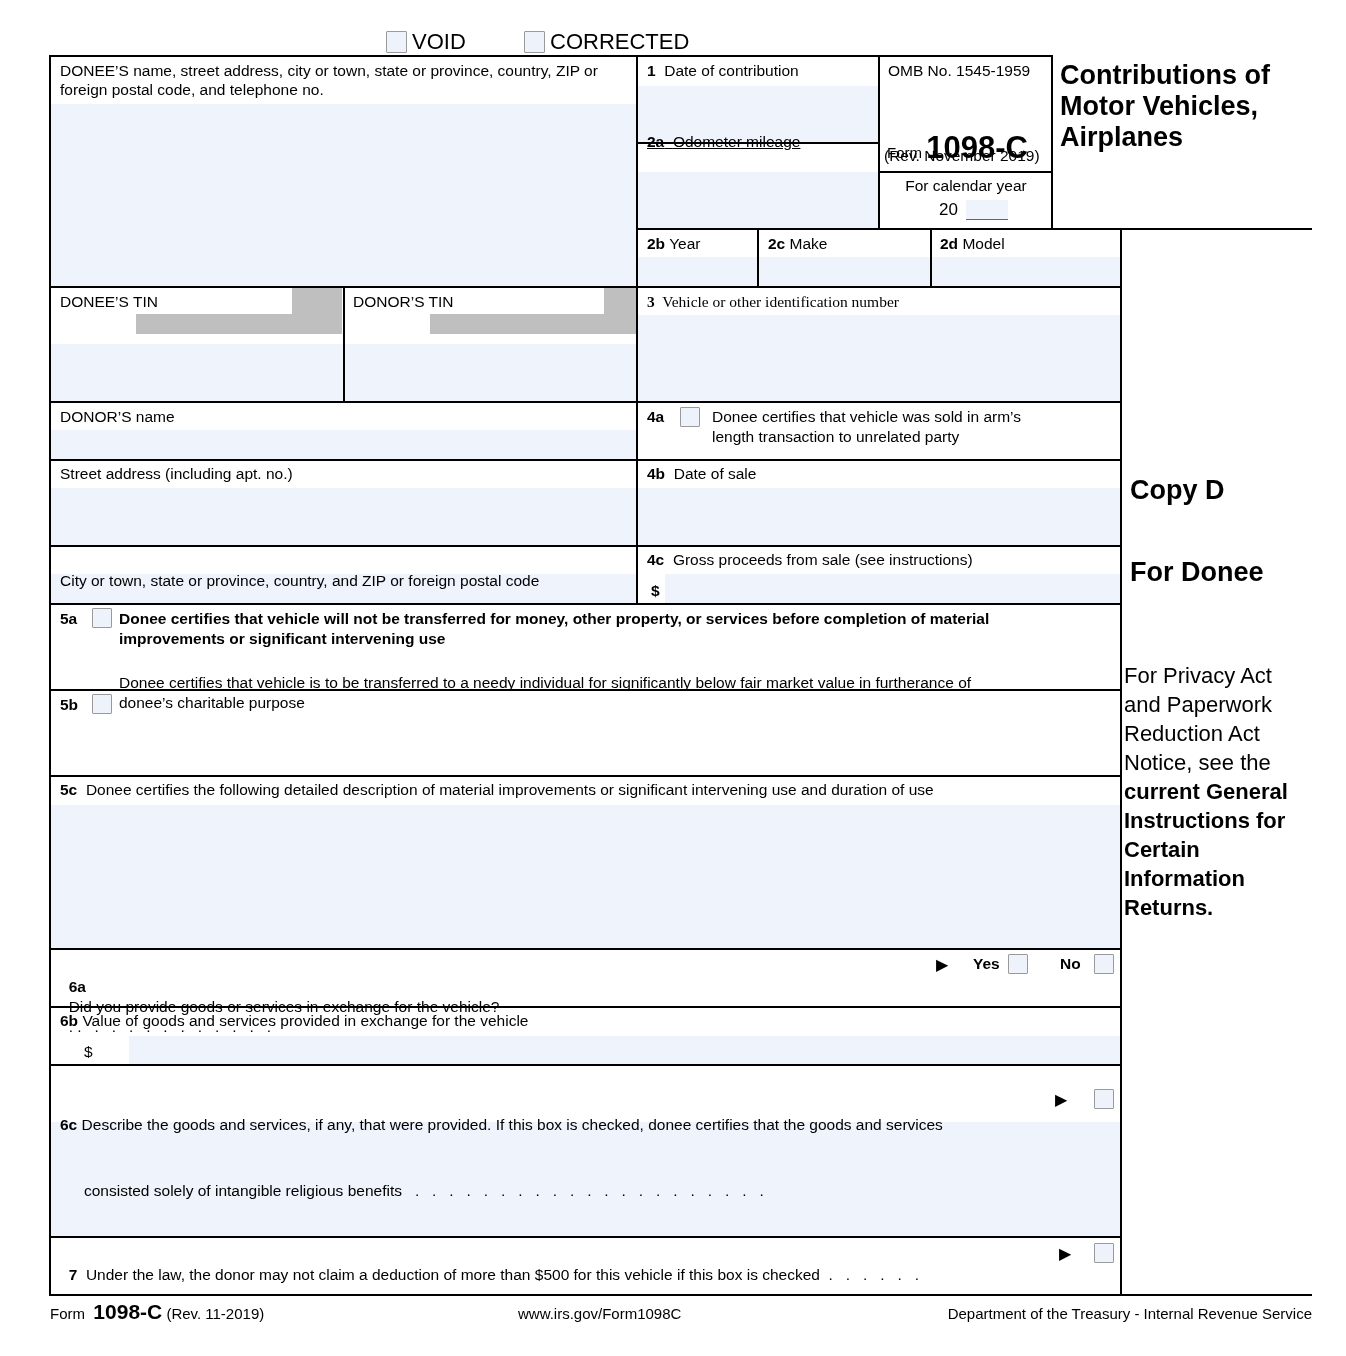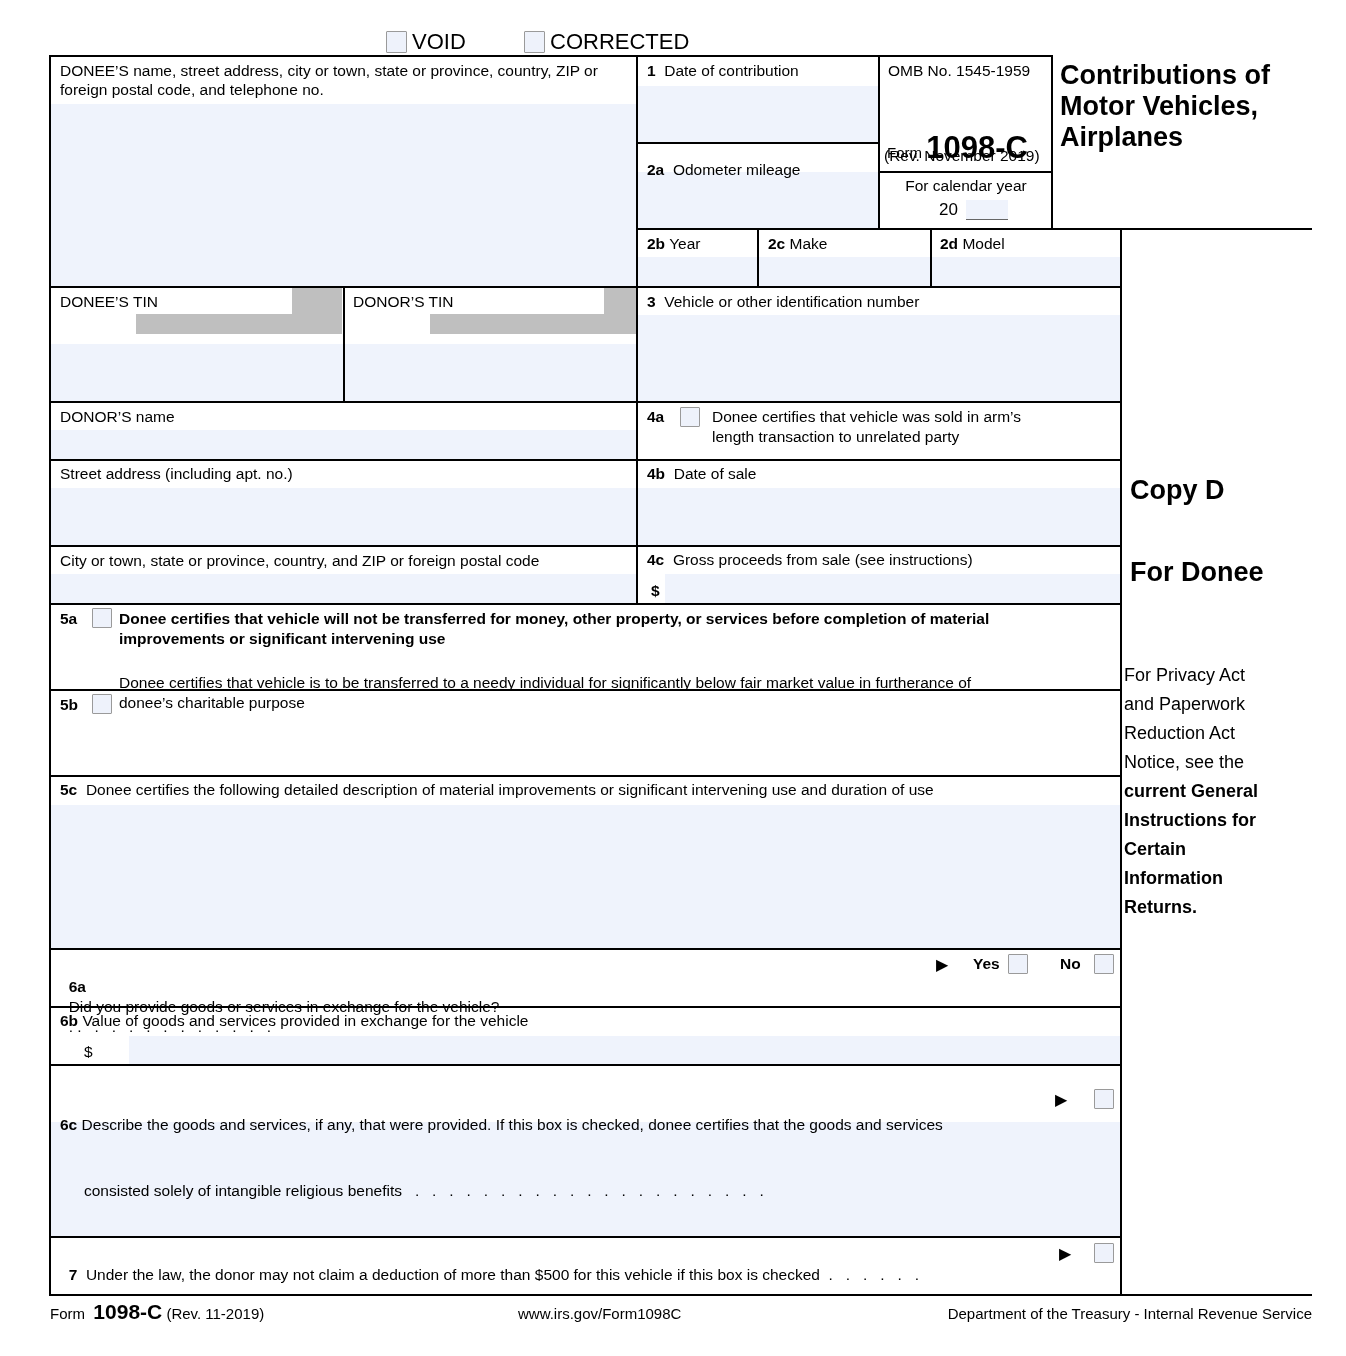--- a/index.html
+++ b/index.html
@@ -93,59 +93,59 @@
 <div class="abs lbl" style="left:884px;top:146px;">(Rev. November 2019)</div>
 <div class="abs lbl" style="left:880px;top:176px;width:172px;text-align:center;">For calendar year</div>
 <div class="abs" style="left:939px;top:200px;font-size:17px;">20</div>
 
 <div class="abs right-text" style="left:1060px;top:60px;width:252px;font-size:27px;font-weight:bold;line-height:31px;">
   <div>Contributions of</div>
   <div>Motor Vehicles,</div>
   <div>Airplanes</div>
 </div>
 
-<div class="abs lbl" style="left:647px;top:160px;">
+<div class="abs lbl" style="left:647px;top:132px;text-decoration:underline;">
   <span class="num">2a</span>&nbsp;
   <span>Odometer mileage</span>
 </div>
 <div class="abs lbl" style="left:647px;top:234px;">
   <span class="num">2b</span>
   <span>Year</span>
 </div>
 <div class="abs lbl" style="left:768px;top:234px;">
   <span class="num">2c</span>
   <span>Make</span>
 </div>
 <div class="abs lbl" style="left:940px;top:234px;">
   <span class="num">2d</span>
   <span>Model</span>
 </div>
 
 <div class="abs lbl" style="left:60px;top:292px;">DONEE’S TIN</div>
 <div class="abs lbl" style="left:353px;top:292px;">DONOR’S TIN</div>
-<div class="abs lbl" style="left:647px;top:292px;">
+<div class="abs lbl" style="left:647px;top:292px;font-family:Liberation Serif, serif;">
   <span class="num">3</span>&nbsp;
   <span>Vehicle or other identification number</span>
 </div>
 
 <div class="abs lbl" style="left:60px;top:407px;">DONOR’S name</div>
 <div class="abs lbl num" style="left:647px;top:407px;">4a</div>
 <div class="abs cb" style="left:680px;top:407px;"></div>
 <div class="abs lbl" style="left:712px;top:407px;">
   <div>Donee certifies that vehicle was sold in arm’s</div>
   <div>length transaction to unrelated party</div>
 </div>
 
 <div class="abs lbl" style="left:60px;top:464px;">Street address (including apt. no.)</div>
 <div class="abs lbl" style="left:647px;top:464px;">
   <span class="num">4b</span>&nbsp;
   <span>Date of sale</span>
 </div>
 
-<div class="abs lbl" style="left:60px;top:551px;">City or town, state or province, country, and ZIP or foreign postal code</div>
+<div class="abs lbl" style="left:60px;top:571px;">City or town, state or province, country, and ZIP or foreign postal code</div>
 <div class="abs lbl" style="left:647px;top:550px;">
   <span class="num">4c</span>&nbsp;
   <span>Gross proceeds from sale (see instructions)</span>
 </div>
 <div class="abs lbl num" style="left:651px;top:581px;">$</div>
 
 <div class="abs lbl num" style="left:60px;top:609px;">5a</div>
 <div class="abs cb" style="left:92px;top:608px;"></div>
 <div class="abs lbl" style="left:119px;top:609px;font-weight:bold;">
   <div>Donee certifies that vehicle will not be transferred for money, other property, or services before completion of material</div>
@@ -189,21 +189,21 @@
 <div class="abs cb" style="left:1094px;top:1089px;"></div>
 
 <div class="abs lbl" style="left:60px;top:1245px;white-space:pre;">
   <span class="num">7</span>  <span>Under the law, the donor may not claim a deduction of more than $500 for this vehicle if this box is checked</span>  <span>.   .   .   .   .   .</span>
 </div>
 <div class="abs" style="left:1059px;top:1244px;font-size:16px;">▶</div>
 <div class="abs cb" style="left:1094px;top:1243px;"></div>
 
 <div class="abs right-text" style="left:1130px;top:475px;width:182px;font-size:27px;font-weight:bold;">Copy D</div>
 <div class="abs right-text" style="left:1130px;top:557px;width:182px;font-size:27px;font-weight:bold;">For Donee</div>
-<div class="abs right-text" style="left:1124px;top:661px;width:188px;font-size:18px;line-height:29px;">
+<div class="abs right-text" style="left:1124px;top:661px;width:188px;font-size:22px;line-height:29px;">
   <div>For Privacy Act</div>
   <div>and Paperwork</div>
   <div>Reduction Act</div>
   <div>Notice, see the</div>
   <div style="font-weight:bold;">current General</div>
   <div style="font-weight:bold;">Instructions for</div>
   <div style="font-weight:bold;">Certain</div>
   <div style="font-weight:bold;">Information</div>
   <div style="font-weight:bold;">Returns.</div>
 </div>

